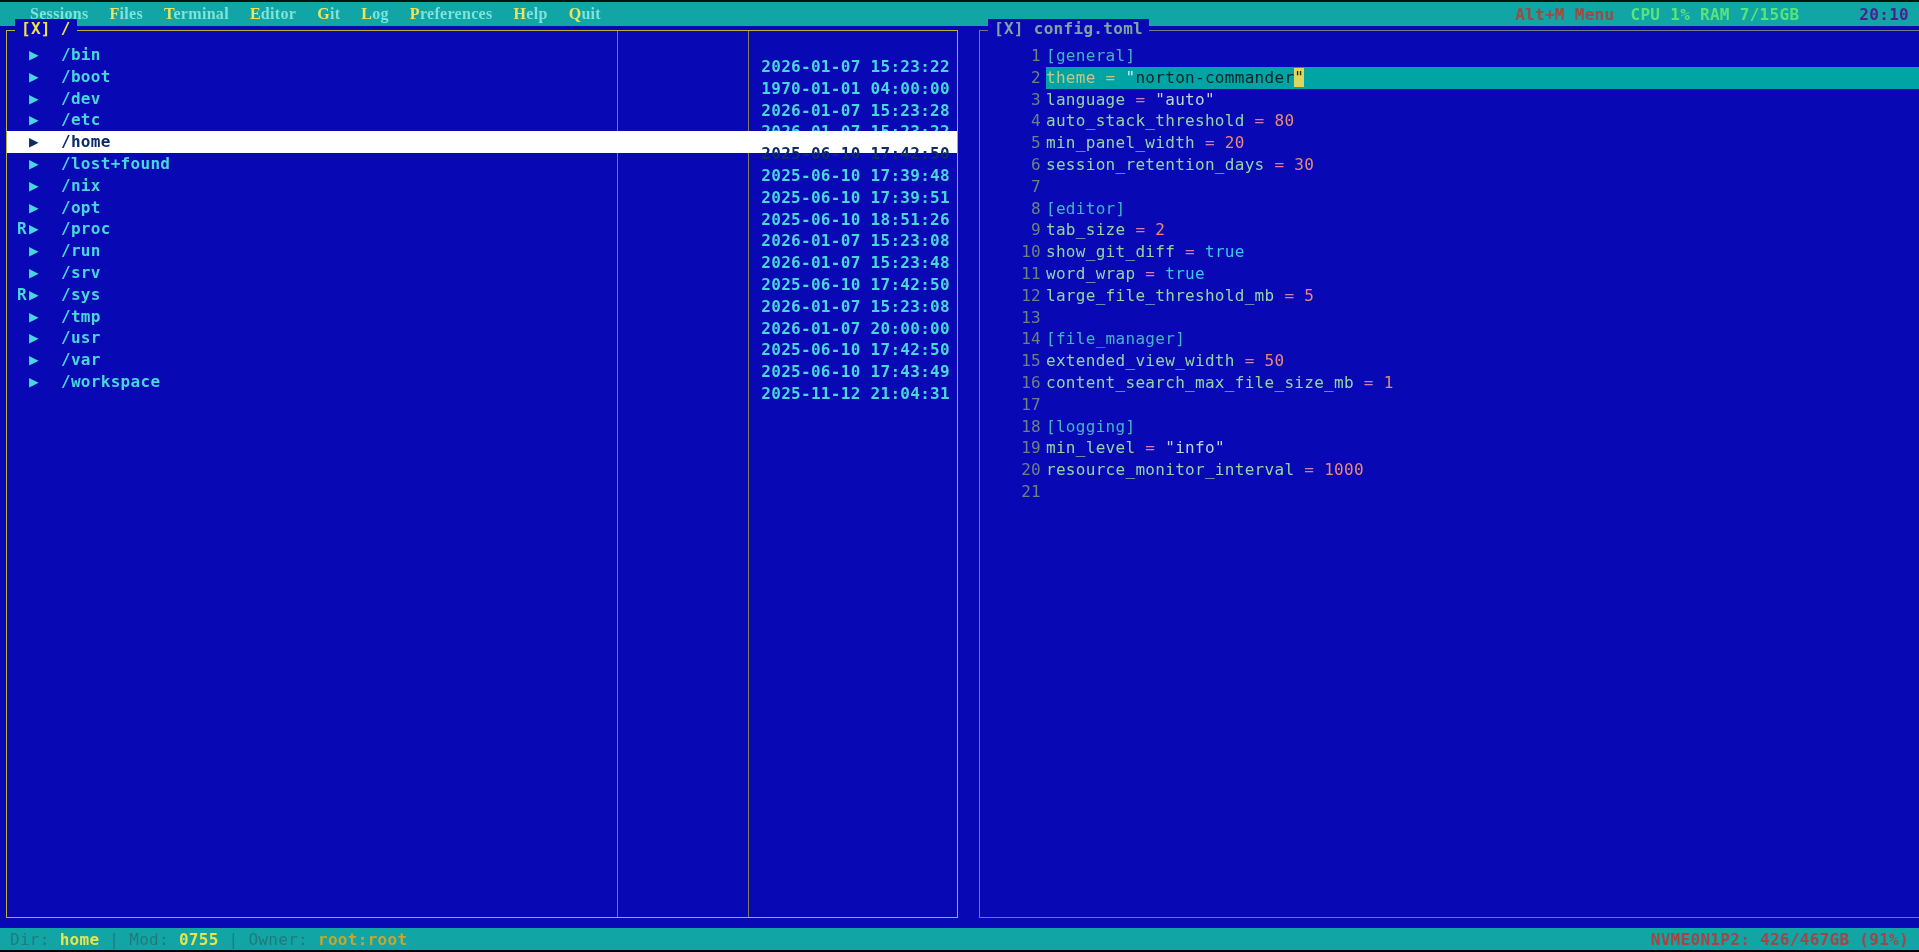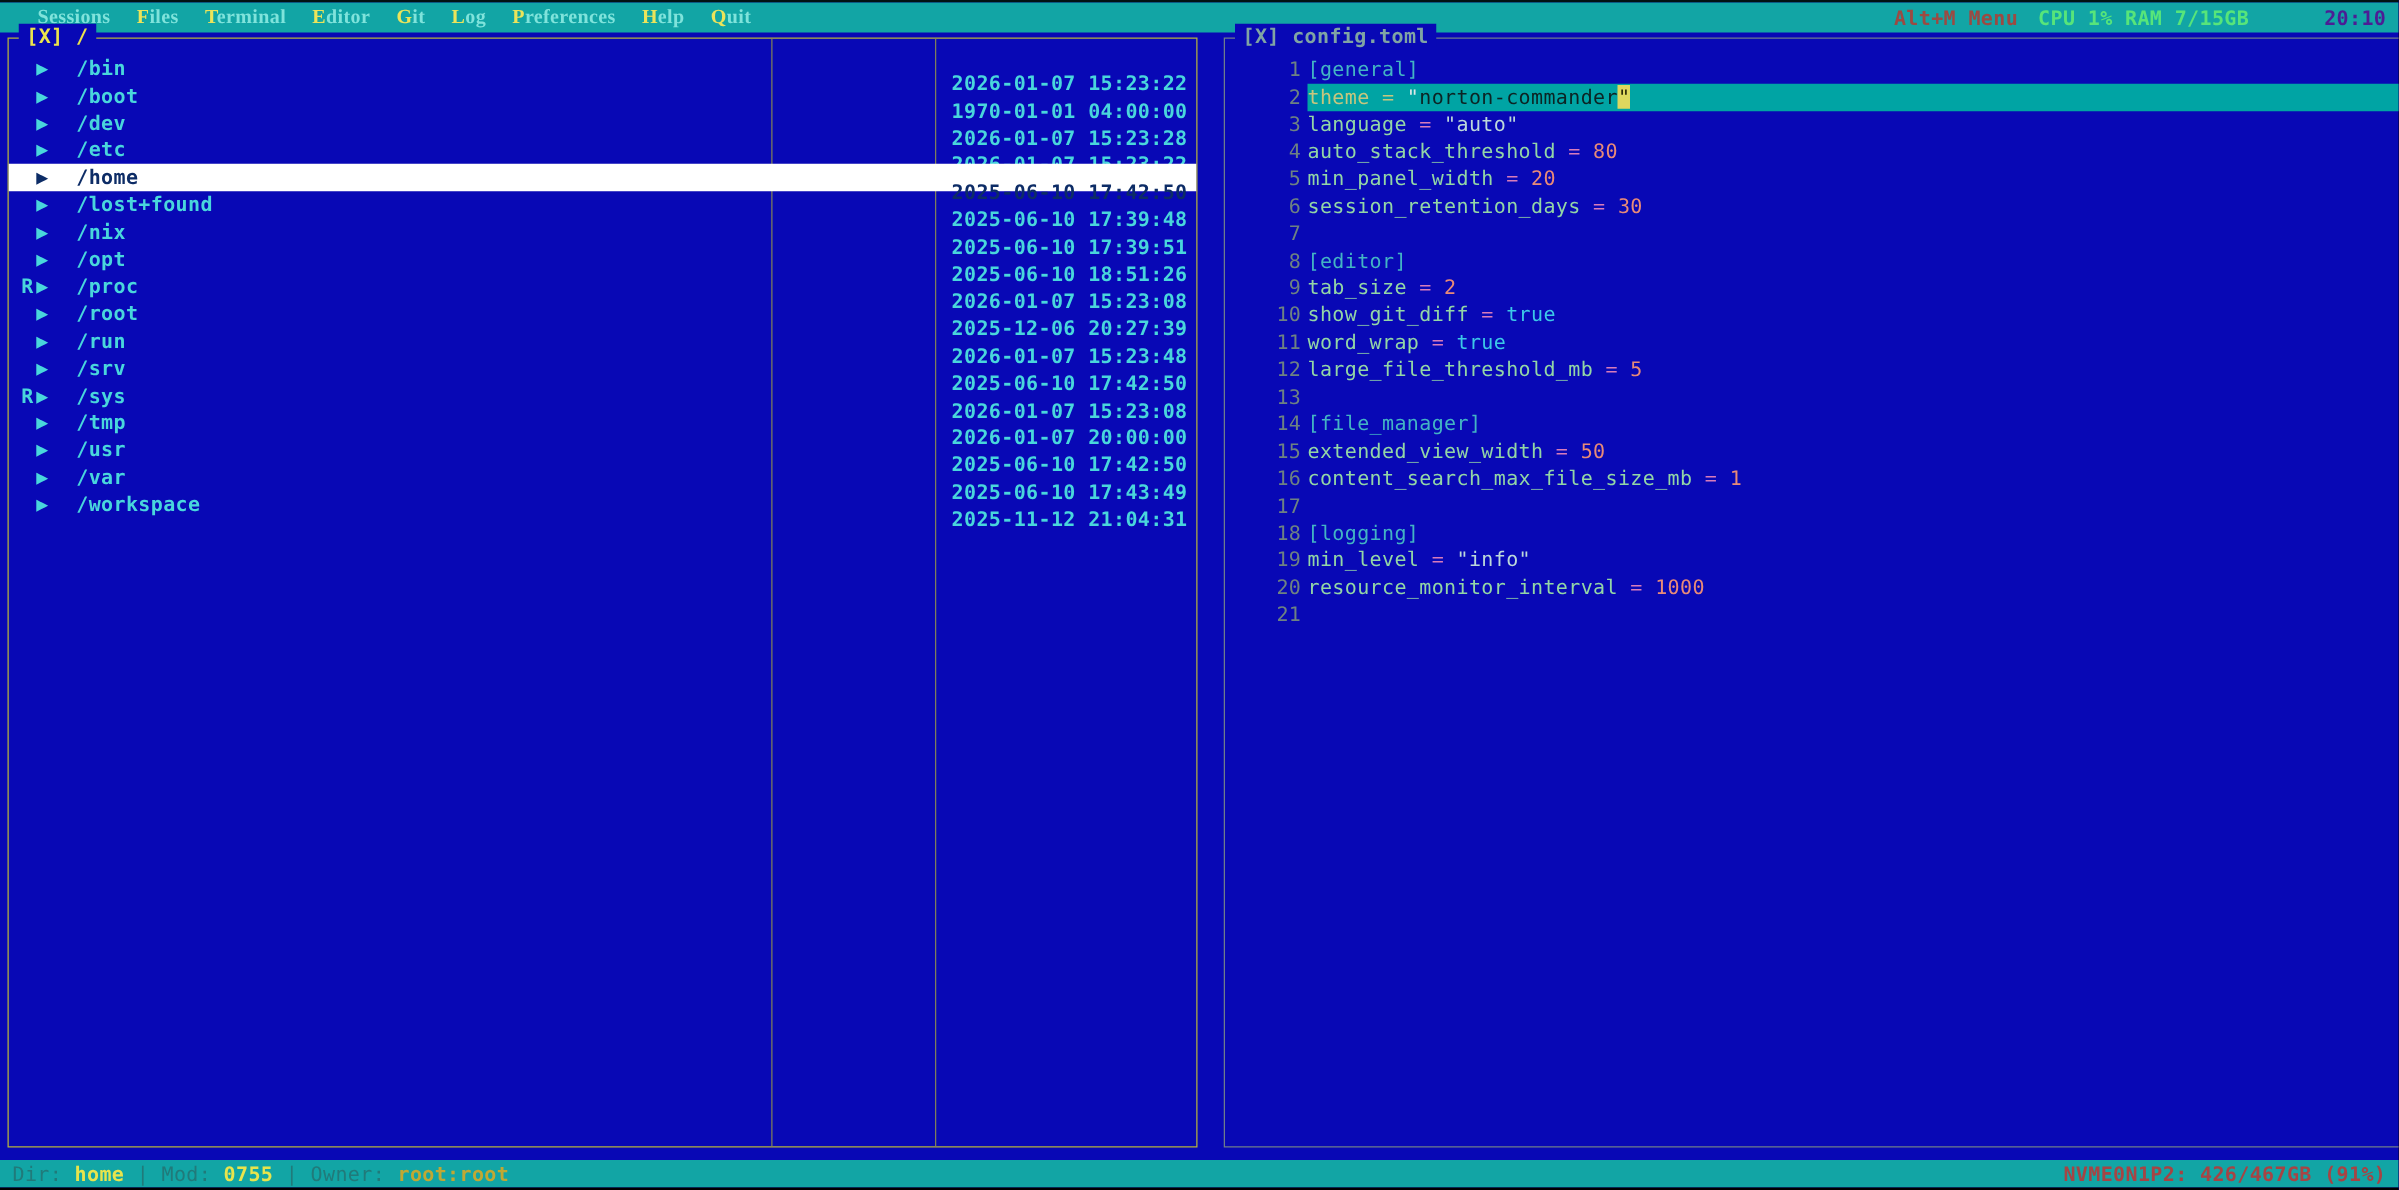--- a/index.html
+++ b/index.html
@@ -84,21 +84,20 @@
     <div id="file-rows">
         <div class="frow"><span class="marker"></span><span class="arrow">▶</span><span class="fname">/bin</span><span class="fdate">2026-01-07 15:23:22</span></div>
         <div class="frow"><span class="marker"></span><span class="arrow">▶</span><span class="fname">/boot</span><span class="fdate">1970-01-01 04:00:00</span></div>
         <div class="frow"><span class="marker"></span><span class="arrow">▶</span><span class="fname">/dev</span><span class="fdate">2026-01-07 15:23:28</span></div>
         <div class="frow"><span class="marker"></span><span class="arrow">▶</span><span class="fname">/etc</span><span class="fdate">2026-01-07 15:23:22</span></div>
         <div class="frow sel"><span class="marker"></span><span class="arrow">▶</span><span class="fname">/home</span><span class="fdate">2025-06-10 17:42:50</span></div>
         <div class="frow"><span class="marker"></span><span class="arrow">▶</span><span class="fname">/lost+found</span><span class="fdate">2025-06-10 17:39:48</span></div>
         <div class="frow"><span class="marker"></span><span class="arrow">▶</span><span class="fname">/nix</span><span class="fdate">2025-06-10 17:39:51</span></div>
         <div class="frow"><span class="marker"></span><span class="arrow">▶</span><span class="fname">/opt</span><span class="fdate">2025-06-10 18:51:26</span></div>
         <div class="frow"><span class="marker">R</span><span class="arrow">▶</span><span class="fname">/proc</span><span class="fdate">2026-01-07 15:23:08</span></div>
-        <div class="frow"><span class="marker"></span><span class="arrow">▶</span><span class="fname">/root</span><span class="fdate">2025-12-06 20:27:39</span></div>
         <div class="frow"><span class="marker"></span><span class="arrow">▶</span><span class="fname">/run</span><span class="fdate">2026-01-07 15:23:48</span></div>
         <div class="frow"><span class="marker"></span><span class="arrow">▶</span><span class="fname">/srv</span><span class="fdate">2025-06-10 17:42:50</span></div>
         <div class="frow"><span class="marker">R</span><span class="arrow">▶</span><span class="fname">/sys</span><span class="fdate">2026-01-07 15:23:08</span></div>
         <div class="frow"><span class="marker"></span><span class="arrow">▶</span><span class="fname">/tmp</span><span class="fdate">2026-01-07 20:00:00</span></div>
         <div class="frow"><span class="marker"></span><span class="arrow">▶</span><span class="fname">/usr</span><span class="fdate">2025-06-10 17:42:50</span></div>
         <div class="frow"><span class="marker"></span><span class="arrow">▶</span><span class="fname">/var</span><span class="fdate">2025-06-10 17:43:49</span></div>
         <div class="frow"><span class="marker"></span><span class="arrow">▶</span><span class="fname">/workspace</span><span class="fdate">2025-11-12 21:04:31</span></div>
       </div>
   </div>
 

